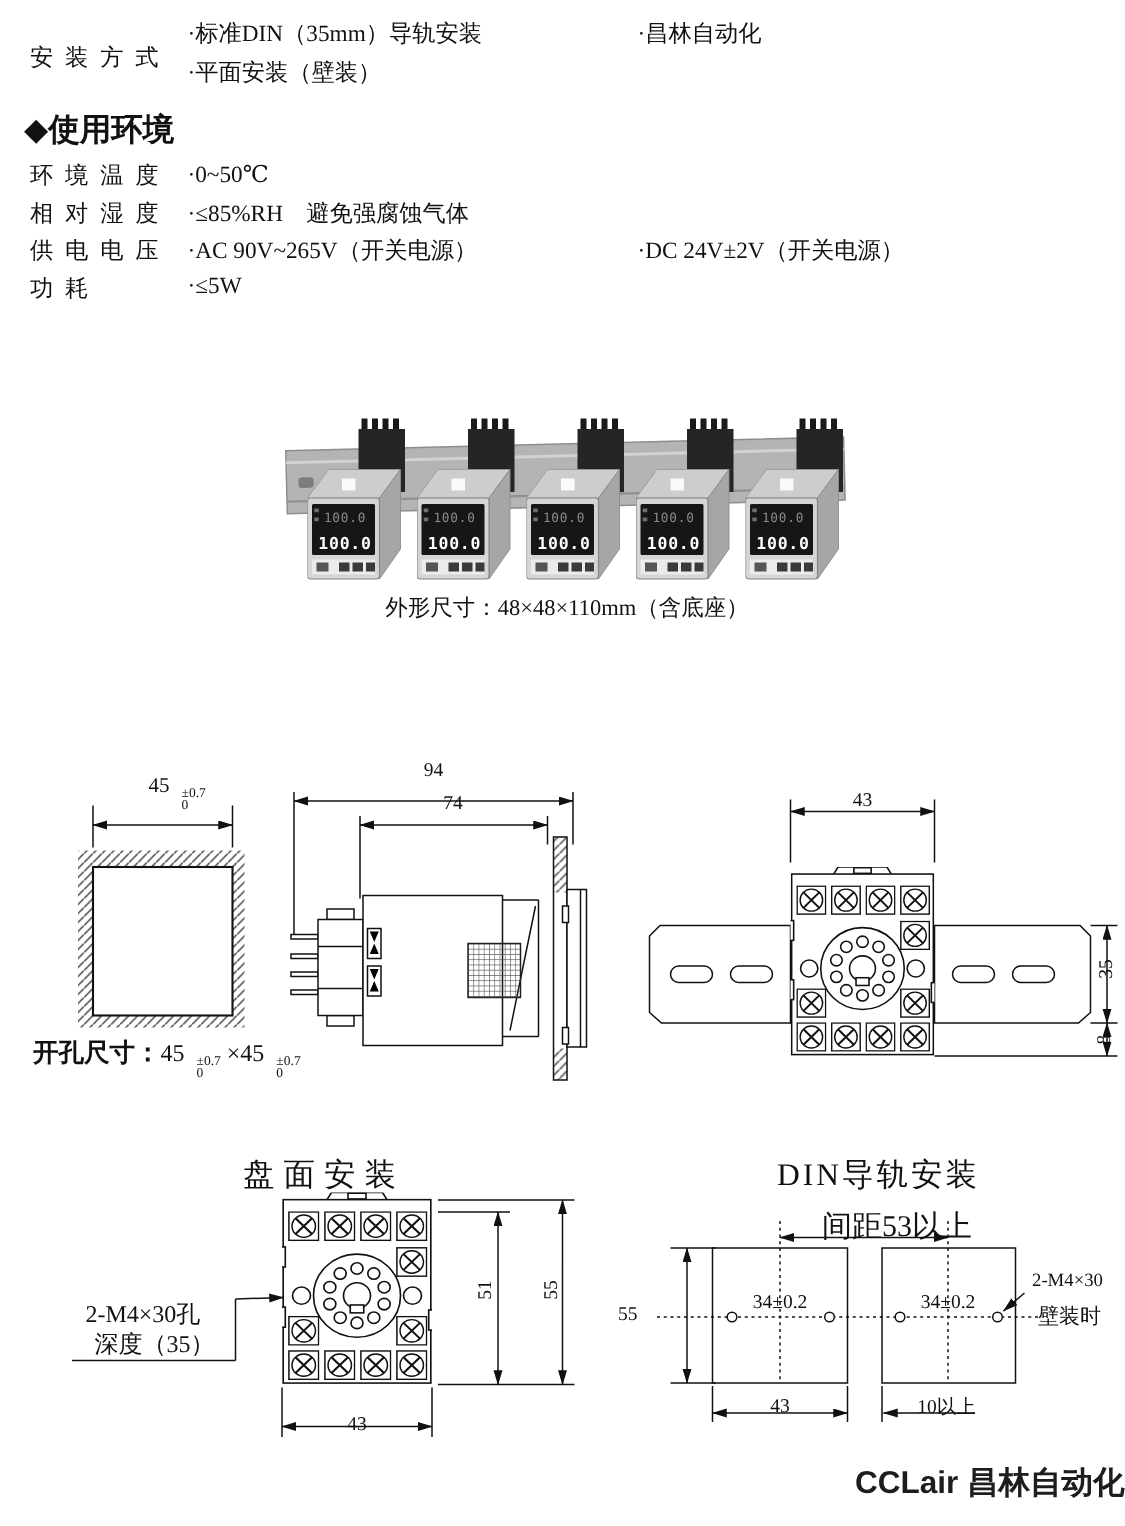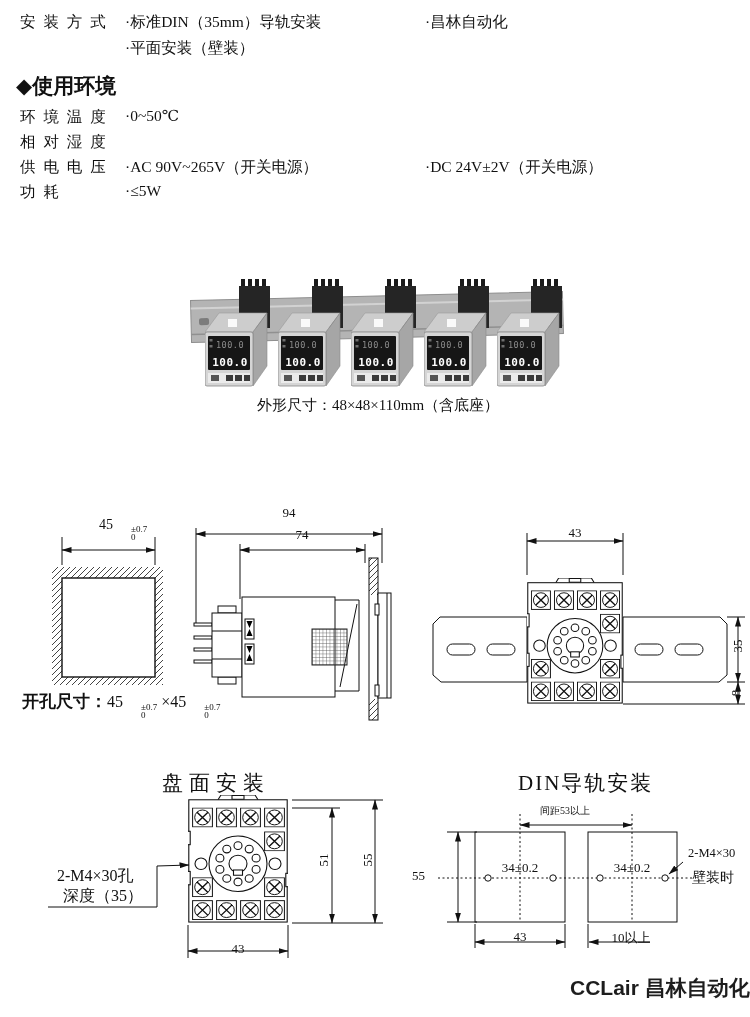--- a/index.html
+++ b/index.html
@@ -7,21 +7,21 @@
         font-family:"Liberation Serif","DejaVu Serif",serif;color:#111;}
   .t{position:absolute;white-space:nowrap;}
   .spec{font-size:15.5px;}
   .h1{font-family:"Liberation Sans","DejaVu Sans",sans-serif;font-weight:bold;color:#000;}
   .envh{font-size:21px;font-weight:600;text-align:right;}
   .cap{font-size:21px;letter-spacing:4px;margin-top:36px;}
   .dim{font-size:13px;}
   .cx{transform:translateX(-50%);}
   .rot{transform:rotate(-90deg);transform-origin:center;}
   .tol{display:inline-flex;flex-direction:column;font-size:9px;line-height:8px;
-       vertical-align:-3px;margin-left:18px;text-align:left;}
+       vertical-align:-3px;margin-left:8px;text-align:left;}
   .tol i{font-style:normal;}
   svg.d{position:absolute;overflow:visible;}
   .wm{font-family:"Liberation Sans","DejaVu Sans",sans-serif;font-weight:bold;
       font-size:21px;color:#1d1d1d;letter-spacing:0px;text-align:center;}
 </style>
 </head>
 <body>
 
 <div class="page">
 
@@ -100,30 +100,31 @@
           <rect x="3" y="95" width="42" height="10" fill="#ebebeb"></rect>
           <rect x="6" y="97" width="8" height="6" fill="#555"></rect>
           <rect x="21" y="97" width="7" height="6" fill="#3a3a3a"></rect>
           <rect x="30" y="97" width="7" height="6" fill="#3a3a3a"></rect>
           <rect x="39" y="97" width="6" height="6" fill="#3a3a3a"></rect>
         </g>
       </symbol>
     </defs>
   </svg>
 
-  <span class="t spec" style="left:20px;top:12px;letter-spacing:2px">安 装 方 式</span>
+  <span class="t spec" style="left:20px;top:28px;letter-spacing:2px">安 装 方 式</span>
   <span class="t spec" style="left:125px;top:12px">·标准DIN（35mm）导轨安装</span>
   <span class="t spec" style="left:425px;top:12px">·昌林自动化</span>
   <span class="t spec" style="left:125px;top:38px">·平面安装（壁装）</span>
 
   <span class="t envh" style="left:16px;top:72px">◆使用环境</span>
 
   <span class="t spec" style="left:20px;top:107px;letter-spacing:2px">环 境 温 度</span>
   <span class="t spec" style="left:125px;top:107px">·0~50℃</span>
   <span class="t spec" style="left:20px;top:132px;letter-spacing:2px">相 对 湿 度</span>
+  <span class="t spec" style="left:125px;top:132px">·≤85%RH　避免强腐蚀气体</span>
   <span class="t spec" style="left:20px;top:157px;letter-spacing:2px">供 电 电 压</span>
   <span class="t spec" style="left:125px;top:157px">·AC 90V~265V（开关电源）</span>
   <span class="t spec" style="left:425px;top:157px">·DC 24V±2V（开关电源）</span>
   <span class="t spec" style="left:20px;top:182px;letter-spacing:2px">功 耗</span>
   <span class="t spec" style="left:125px;top:182px">·≤5W</span>
 
 
   <svg class="d" style="left:185px;top:268px" width="385" height="130" viewBox="0 0 385 130">
     <g transform="rotate(-1.4 190 50)">
       <rect x="6" y="28" width="372" height="42" fill="#b4b4b4" stroke="#8e8e8e"></rect>
@@ -285,21 +286,21 @@
       <line x1="60" y1="142" x2="150" y2="142" marker-start="url(#arr)" marker-end="url(#arr)"></line>
       <line x1="235" y1="142" x2="174" y2="142" marker-end="url(#arr)"></line>
     </g>
     <g fill="#fff" stroke="#111">
       <circle cx="73" cy="78" r="3.2"></circle>
         <circle cx="138" cy="78" r="3.2"></circle>
       <circle cx="185" cy="78" r="3.2"></circle>
         <circle cx="250" cy="78" r="3.2"></circle>
     </g>
   </svg>
-  <span class="t cx" style="left:565px;top:804px;font-size:10px">间距53以上</span>
+  <span class="t cx" style="left:598px;top:804px;font-size:20px">间距53以上</span>
   <span class="t dim" style="left:412px;top:868px">55</span>
   <span class="t dim cx" style="left:520px;top:860px">34±0.2</span>
   <span class="t dim cx" style="left:632px;top:860px">34±0.2</span>
   <span class="t dim" style="left:688px;top:846px;font-size:12.5px">2-M4×30</span>
   <span class="t" style="left:692px;top:869px;font-size:14px">壁装时</span>
   <span class="t dim cx" style="left:520px;top:929px">43</span>
   <span class="t dim cx" style="left:631px;top:929px">10以上</span>
   <span class="t cap" style="left:538px;top:981px;letter-spacing:5px">安装间距</span>
   <span class="t wm" style="left:570px;top:974px">CCLair 昌林自动化</span>
 

